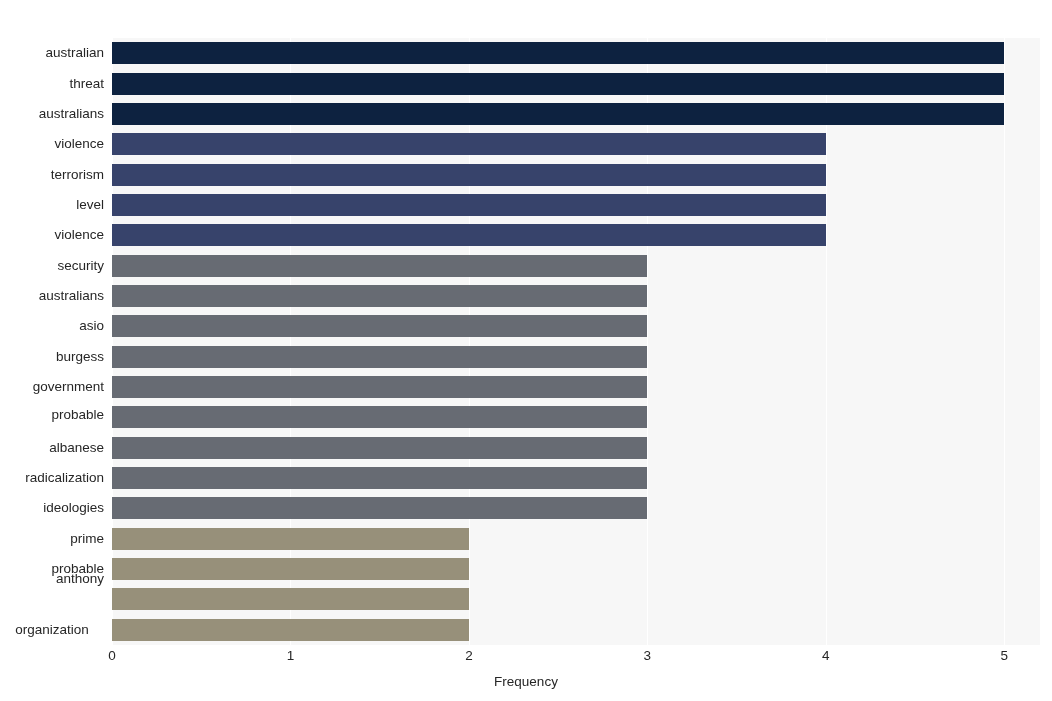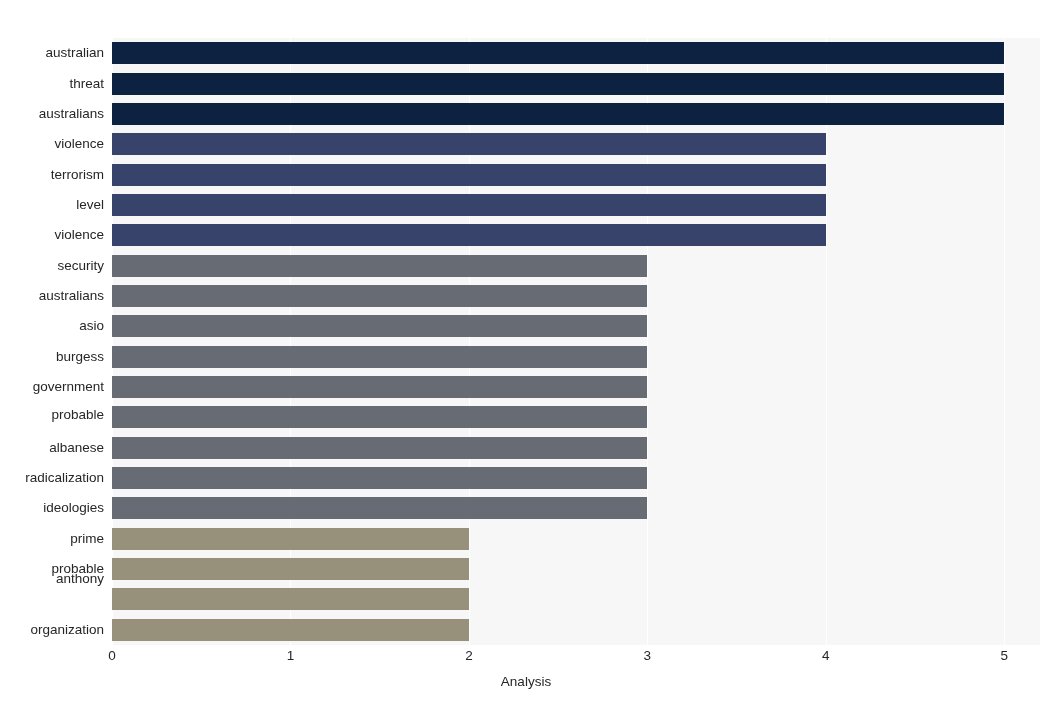--- a/index.html
+++ b/index.html
@@ -215,27 +215,27 @@
       <div class="y-tick-label" style="top: 281.325px;">asio</div>
       <div class="y-tick-label" style="top: 311.675px;">burgess</div>
       <div class="y-tick-label" style="top: 342.025px;">government</div>
       <div class="y-tick-label" style="top: 370px;">probable</div>
       <div class="y-tick-label" style="top: 402.725px;">albanese</div>
       <div class="y-tick-label" style="top: 433.075px;">radicalization</div>
       <div class="y-tick-label" style="top: 463.425px; padding-left: 33px;">ideologies</div>
       <div class="y-tick-label" style="top: 493.775px;">prime</div>
       <div class="y-tick-label" style="top: 524.125px;">probable</div>
       <div class="y-tick-label" style="top: 534px;">anthony</div>
-      <div class="y-tick-label" style="top: 584.825px;">organization</div>
+      <div class="y-tick-label" style="top: 584.825px; text-align: center;">organization</div>
     </div>
 
   <div id="x-axis-labels">
       <div class="x-tick-label" style="left: 112px;">0</div>
       <div class="x-tick-label" style="left: 290.462px;">1</div>
       <div class="x-tick-label" style="left: 468.923px;">2</div>
       <div class="x-tick-label" style="left: 647.385px;">3</div>
       <div class="x-tick-label" style="left: 825.846px;">4</div>
       <div class="x-tick-label" style="left: 1004.31px;">5</div>
     </div>
 
-  <div id="x-axis-title">Analysis</div>
+  <div id="x-axis-title">Frequency</div>
 
 </div>
 
 </body></html>

